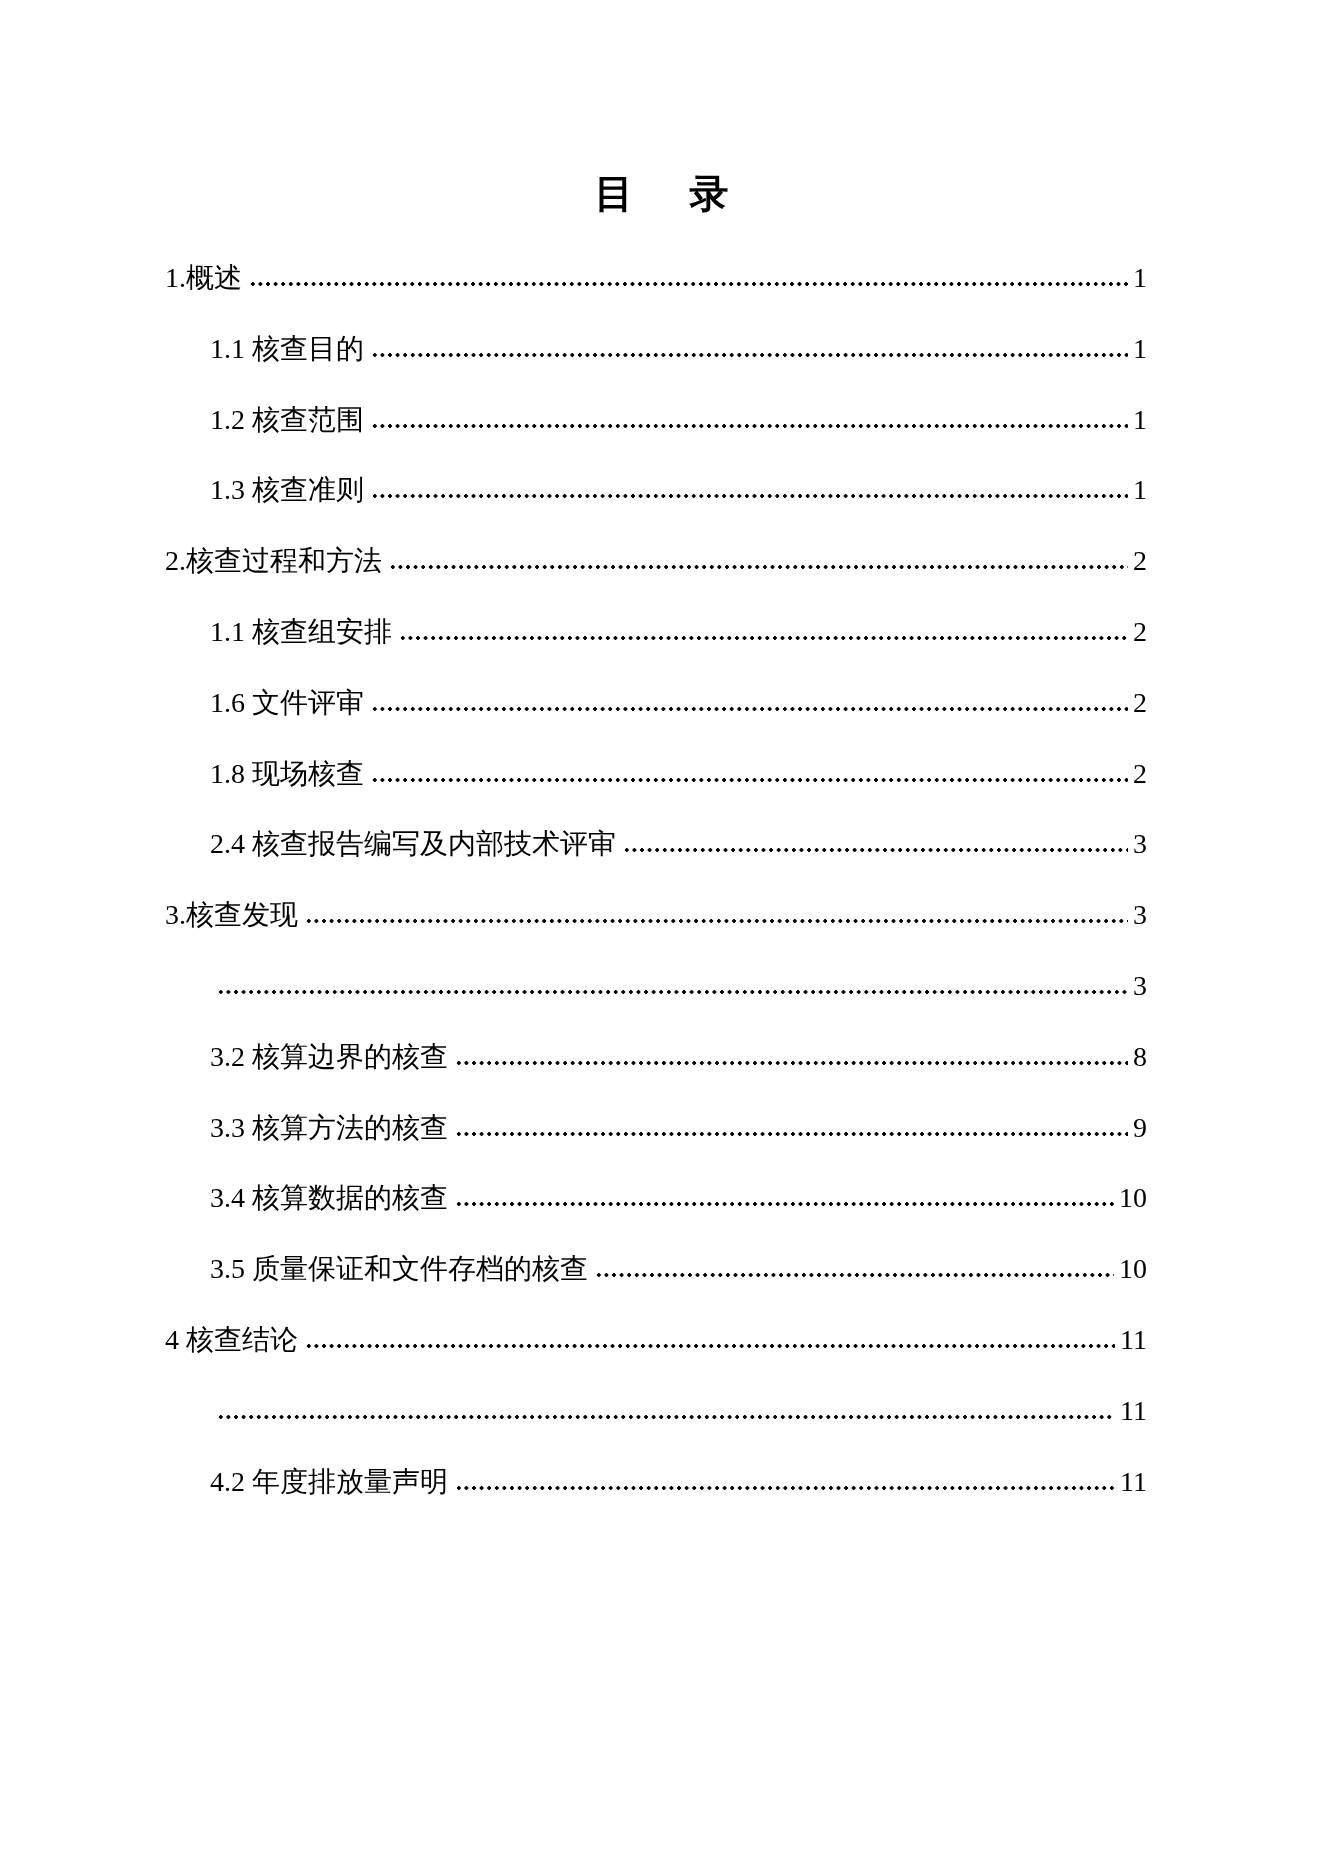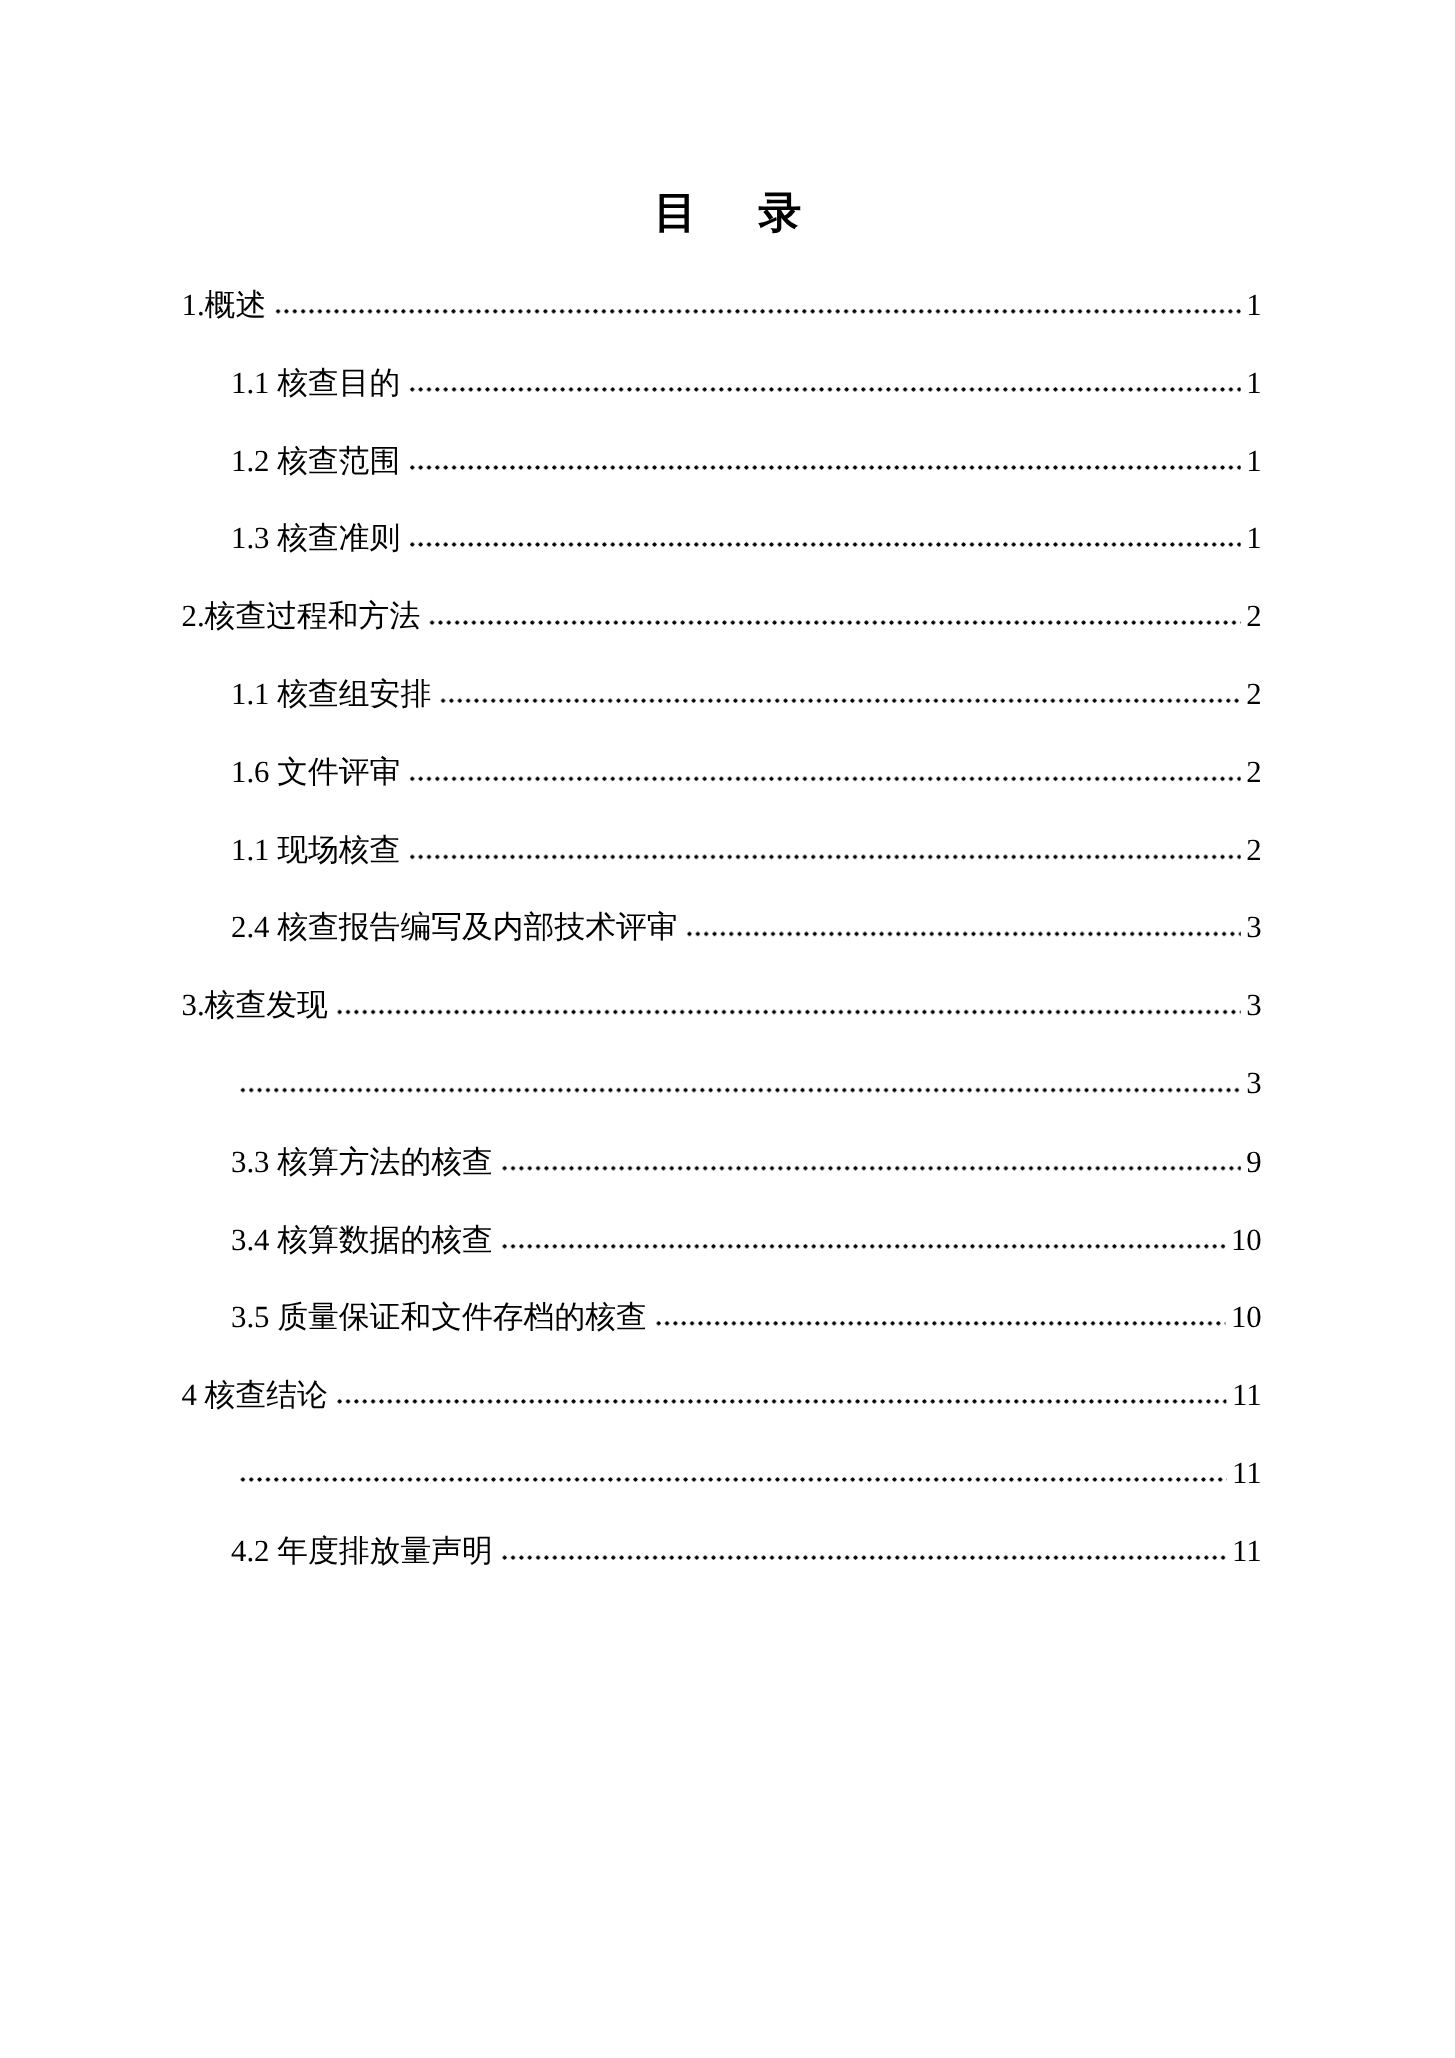--- a/index.html
+++ b/index.html
@@ -104,37 +104,42 @@
         <span class="lbl">1.1 核查组安排</span>
         <span class="leader"></span>
         <span class="pg">2</span>
       </div>
       <div class="toc-row level-2">
         <span class="lbl">1.6 文件评审</span>
         <span class="leader"></span>
         <span class="pg">2</span>
       </div>
       <div class="toc-row level-2">
-        <span class="lbl">1.1 现场核查</span>
+        <span class="lbl">1.8 现场核查</span>
         <span class="leader"></span>
         <span class="pg">2</span>
       </div>
       <div class="toc-row level-2">
         <span class="lbl">2.4 核查报告编写及内部技术评审</span>
         <span class="leader"></span>
         <span class="pg">3</span>
       </div>
       <div class="toc-row level-1">
         <span class="lbl">3.核查发现</span>
         <span class="leader"></span>
         <span class="pg">3</span>
       </div>
       <div class="toc-row level-2">
         <span class="leader"></span>
         <span class="pg">3</span>
+      </div>
+      <div class="toc-row level-2">
+        <span class="lbl">3.2 核算边界的核查</span>
+        <span class="leader"></span>
+        <span class="pg">8</span>
       </div>
       <div class="toc-row level-2">
         <span class="lbl">3.3 核算方法的核查</span>
         <span class="leader"></span>
         <span class="pg">9</span>
       </div>
       <div class="toc-row level-2">
         <span class="lbl">3.4 核算数据的核查</span>
         <span class="leader"></span>
         <span class="pg">10</span>

